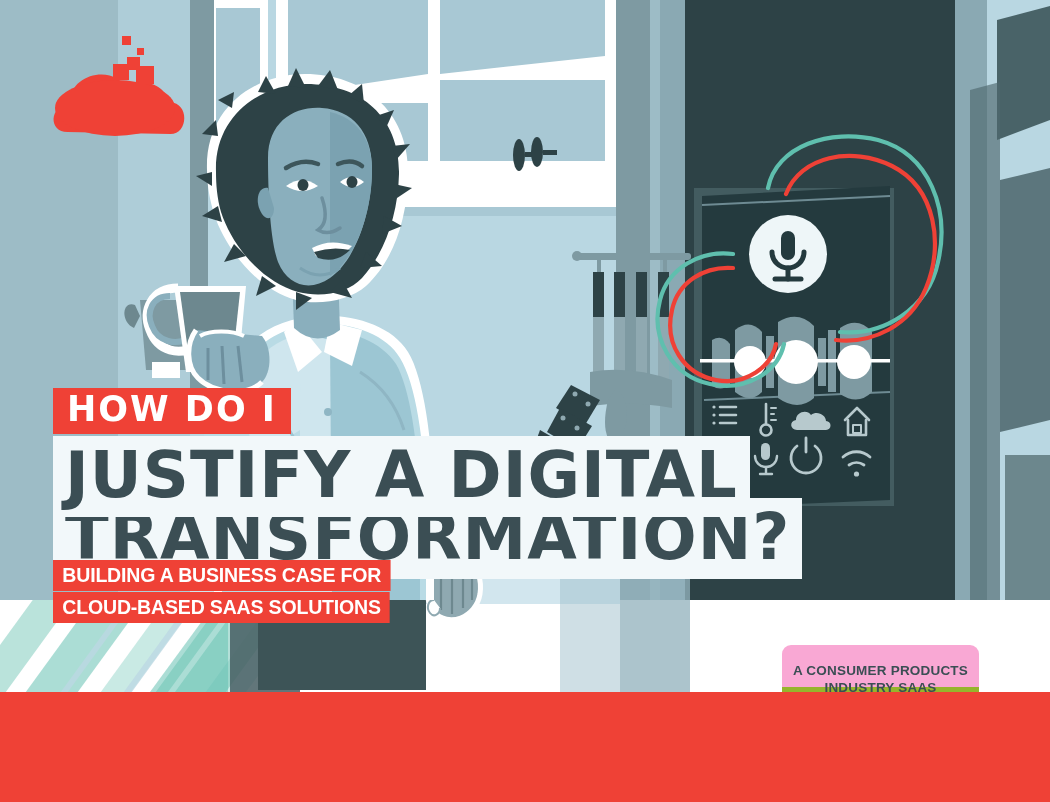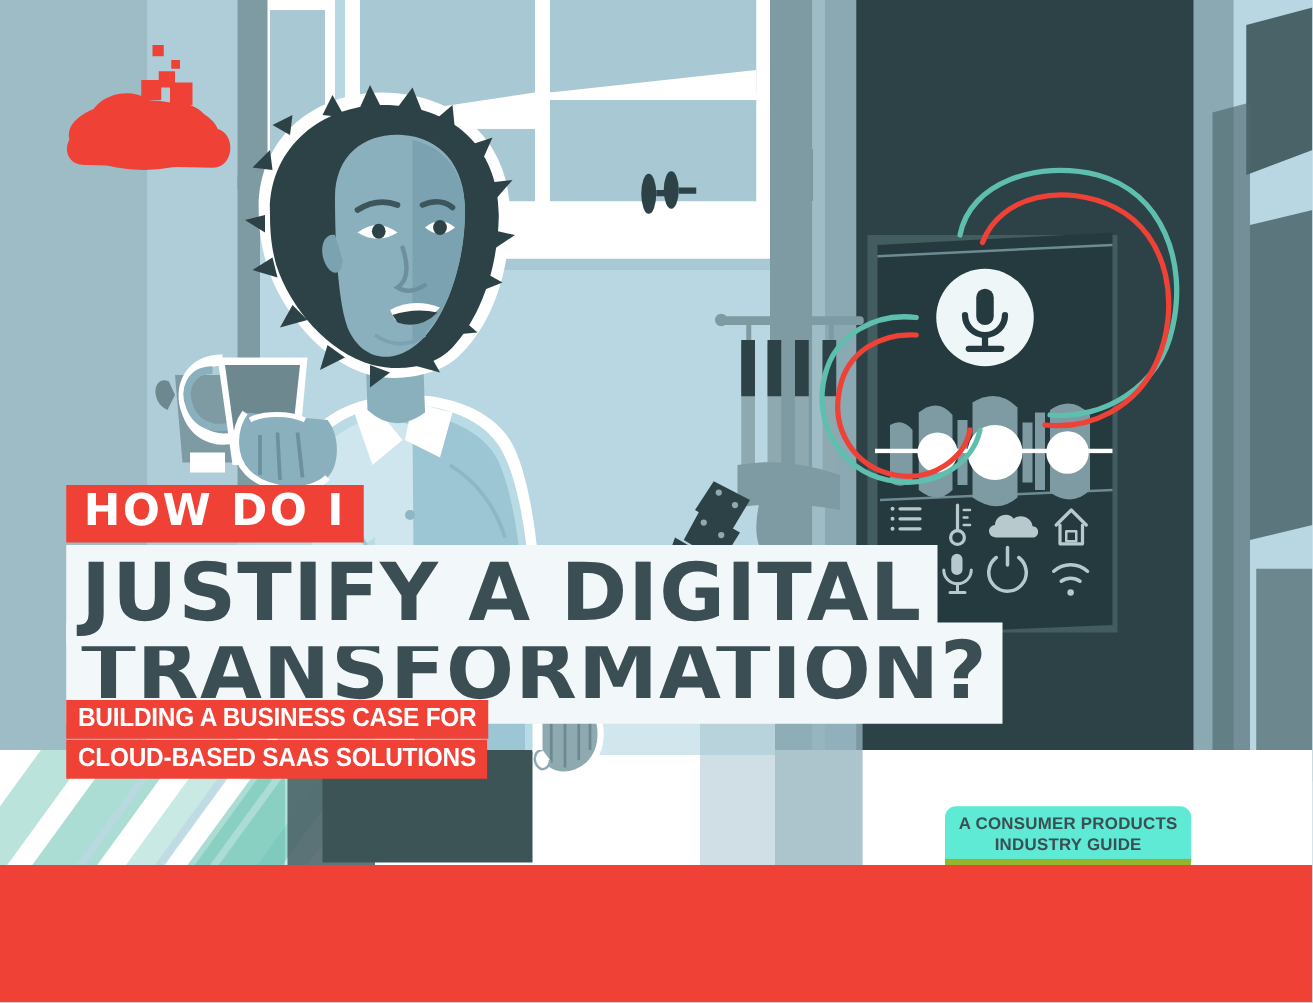--- a/index.html
+++ b/index.html
@@ -42,24 +42,24 @@
     font-weight:bold; font-size:21px; letter-spacing:-0.2px;
     padding:4px 10px 5px 10px; line-height:1.05;
     white-space:nowrap;
     transform:scaleX(0.93); transform-origin:left center;
   }
   .sub1 { top:560px; }
   .sub2 { top:592px; }
 
   
   .badge {
-    position:absolute; left:756px; top:645px; width:197px; height:47px;
-    background:#5eead4; border-radius:9px 9px 0 0;
+    position:absolute; left:782px; top:645px; width:197px; height:47px;
+    background:#f9a8d4; border-radius:9px 9px 0 0;
     border-bottom:5px solid #96b52c;
-    text-align:center; padding-top:6px;
+    text-align:center; padding-top:18px;
   }
   .badge .bl {
     display:block; color:#3b4e54; font-weight:bold;
     font-size:13.5px; letter-spacing:0.2px; line-height:1.25;
     font-family:"Liberation Sans", sans-serif;
   }
 
   
   .footer {
     position:absolute; left:0; top:692px; width:1050px; height:110px;
@@ -407,21 +407,21 @@
   <div class="hdl-wrap">
     <div class="kicker">HOW DO I</div>
     <div class="h1line h1b">TRANSFORMATION?</div>
     <div class="h1line h1a">JUSTIFY A DIGITAL</div>
     <div class="sub sub1">BUILDING A BUSINESS CASE FOR</div>
     <div class="sub sub2">CLOUD-BASED SAAS SOLUTIONS</div>
   </div>
 
   <div class="badge">
     <span class="bl">A CONSUMER PRODUCTS</span>
-    <span class="bl">INDUSTRY GUIDE</span>
+    <span class="bl">INDUSTRY SAAS</span>
   </div>
 
   <div class="footer">
 
     
 
     
 
     
 

